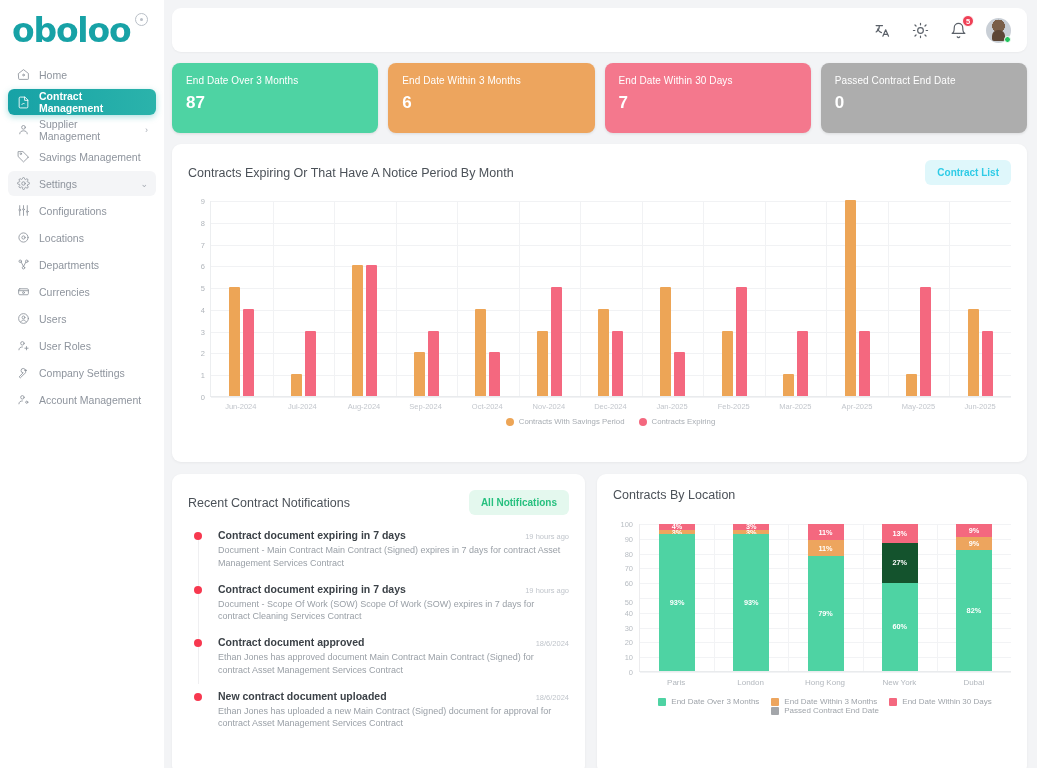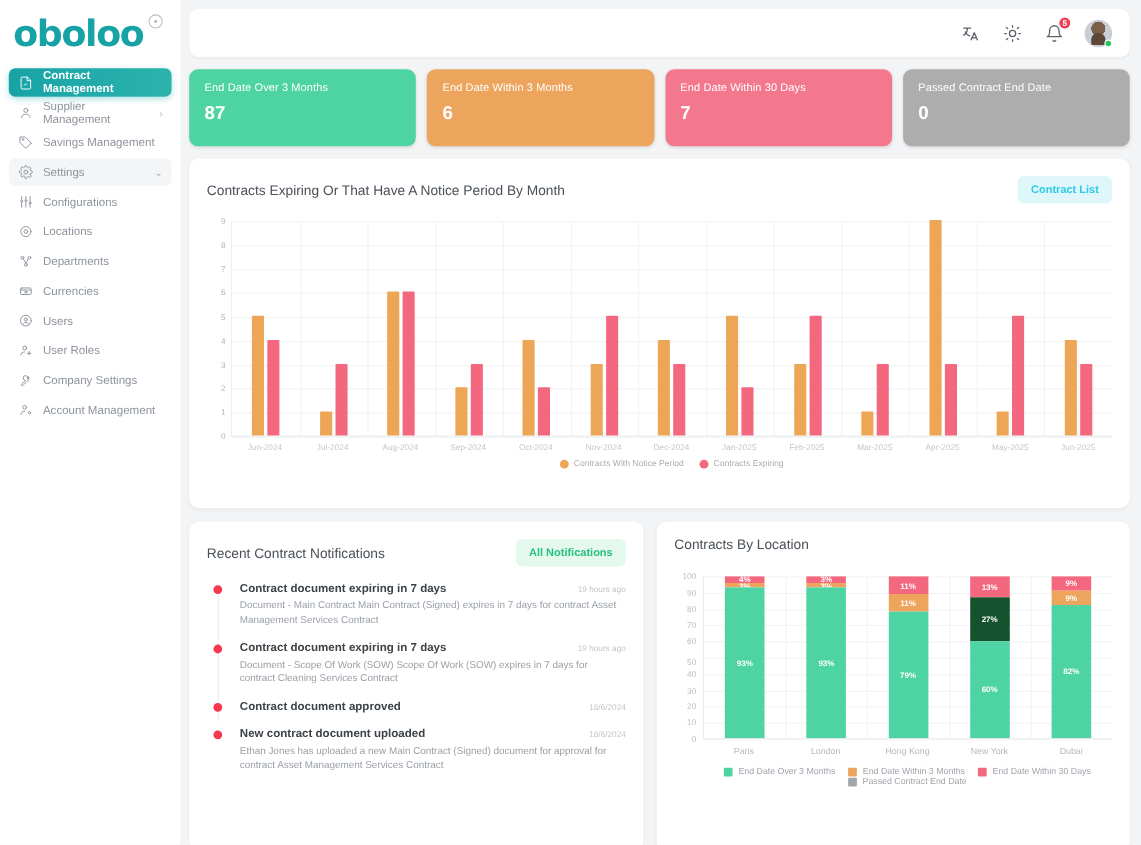--- a/index.html
+++ b/index.html
@@ -172,20 +172,29 @@
 <body>
 
 <div class="app">
 
   <aside class="sidebar">
     <div class="logo-row">
       <div class="logo">oboloo</div>
       <div class="collapse-btn"></div>
     </div>
     <nav class="nav" id="nav-root">
+        <div class="nav-item">
+          <span class="ico">
+            <svg viewBox="0 0 24 24" fill="none" stroke="currentColor" stroke-width="1.6" stroke-linecap="round" stroke-linejoin="round">
+              <path d="M3 10l9-7 9 7v10a1 1 0 0 1-1 1H4a1 1 0 0 1-1-1z"></path>
+              <circle cx="12" cy="13" r="1.6"></circle>
+            </svg>
+          </span>
+          <span>Home</span>
+        </div>
         <div class="nav-item active">
           <span class="ico">
             <svg viewBox="0 0 24 24" fill="none" stroke="currentColor" stroke-width="1.6" stroke-linecap="round" stroke-linejoin="round">
               <path d="M14 2H6a2 2 0 0 0-2 2v16a2 2 0 0 0 2 2h12a2 2 0 0 0 2-2V8z"></path>
               <path d="M14 2v6h6"></path>
               <path d="M9 16l3-3 1.5 1.5"></path>
             </svg>
           </span>
           <span>Contract Management</span>
         </div>
@@ -459,21 +468,21 @@
             <div class="gbc-xl">Jan-2025</div>
             <div class="gbc-xl">Feb-2025</div>
             <div class="gbc-xl">Mar-2025</div>
             <div class="gbc-xl">Apr-2025</div>
             <div class="gbc-xl">May-2025</div>
             <div class="gbc-xl">Jun-2025</div>
           </div>
         <div class="gbc-legend" id="gbc-legend">
             <div class="lg">
               <span class="dot" style="background:#eda556"></span>
-              <span>Contracts With Notice Period</span>
+              <span>Contracts With Savings Period</span>
             </div>
             <div class="lg">
               <span class="dot" style="background:#f4687f"></span>
               <span>Contracts Expiring</span>
             </div>
           </div>
       </div>
     </section>
 
     <div class="bottom">
@@ -501,20 +510,21 @@
                   <div class="notif-time">19 hours ago</div>
                 </div>
                 <div class="notif-body">Document - Scope Of Work (SOW) Scope Of Work (SOW) expires in 7 days for contract Cleaning Services Contract</div>
               </div>
               <div class="notif-item">
                 <span class="notif-dot"></span>
                 <div class="notif-row1">
                   <div class="notif-title">Contract document approved</div>
                   <div class="notif-time">18/6/2024</div>
                 </div>
+                <div class="notif-body">Ethan Jones has approved document Main Contract Main Contract (Signed) for contract Asset Management Services Contract</div>
               </div>
               <div class="notif-item">
                 <span class="notif-dot"></span>
                 <div class="notif-row1">
                   <div class="notif-title">New contract document uploaded</div>
                   <div class="notif-time">18/6/2024</div>
                 </div>
                 <div class="notif-body">Ethan Jones has uploaded a new Main Contract (Signed) document for approval for contract Asset Management Services Contract</div>
               </div>
             </div>

